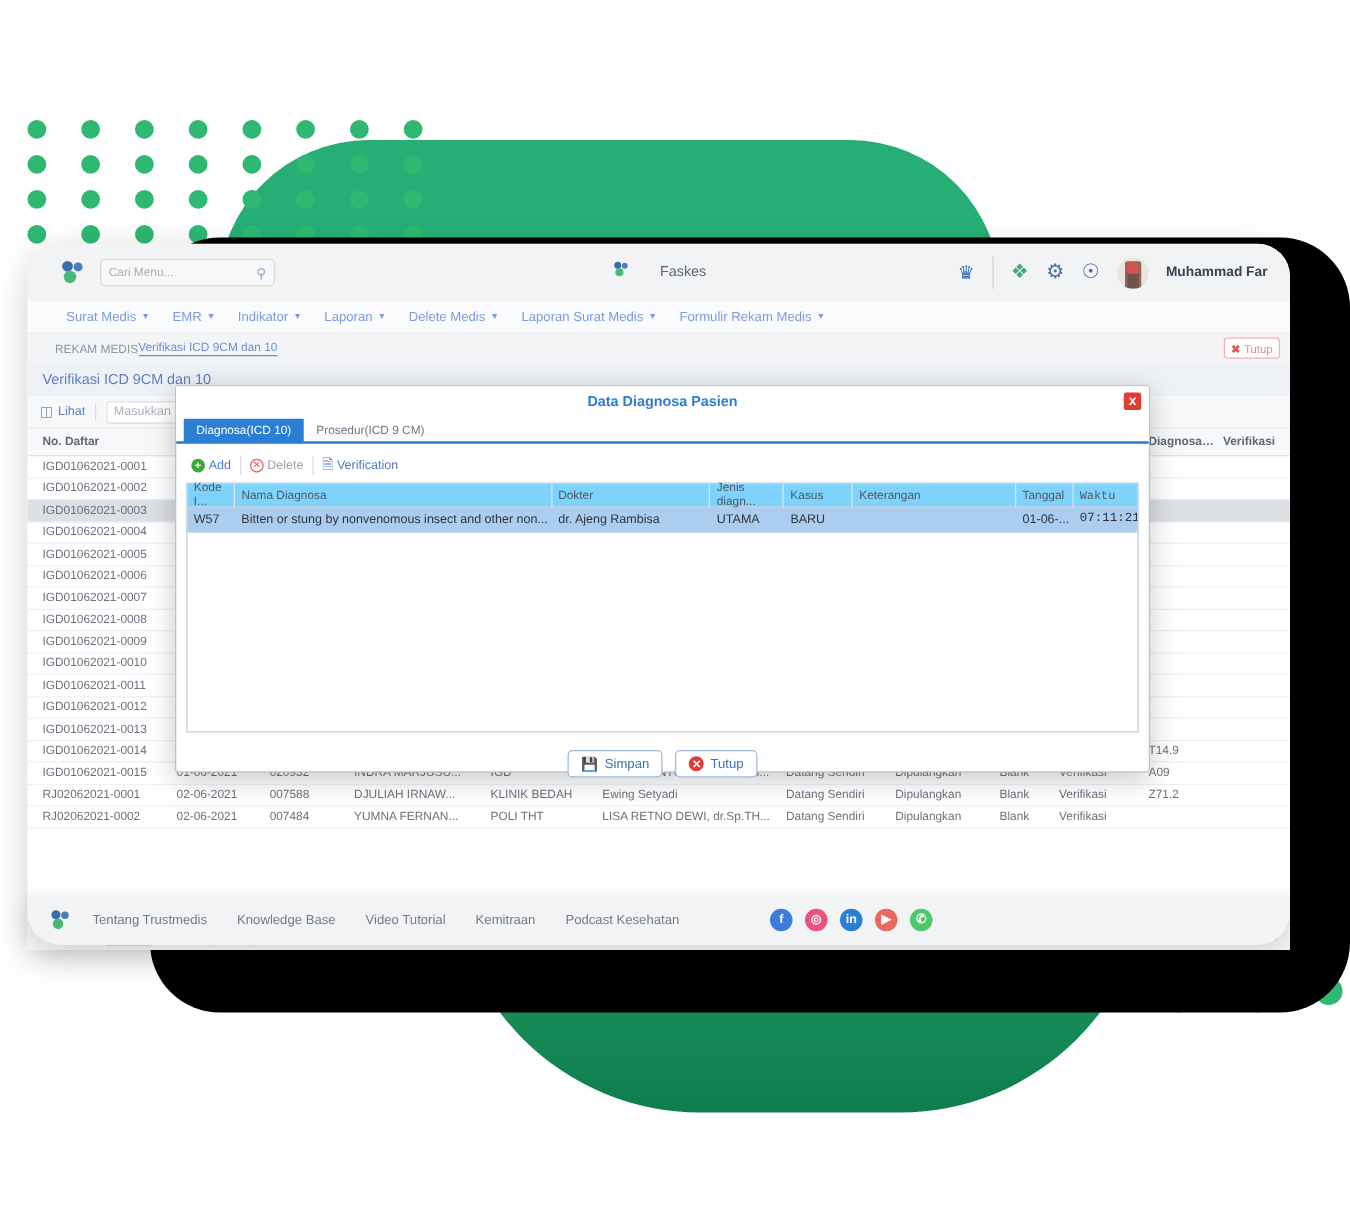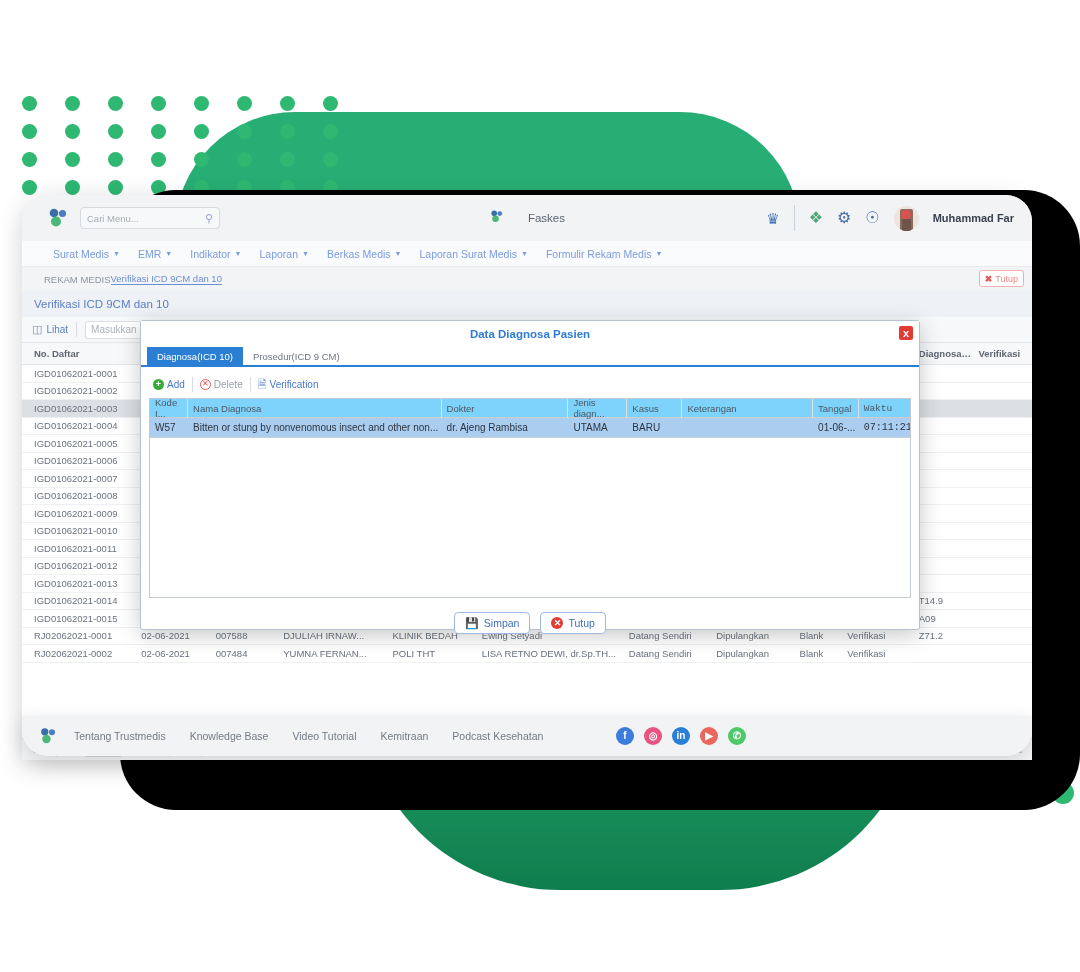--- a/index.html
+++ b/index.html
@@ -147,21 +147,21 @@
   .pg-ic { color:#9fb4d8; font-size:11px; }
   .pg-input {
     width:36px; height:15px; border:1px solid #d6d9de; background:#fff;
     font-size:9px; text-align:right; padding-right:3px; color:#5e6672;
     display:flex; align-items:center; justify-content:flex-end;
   }
   .pg-right { margin-left:auto; font-size:9.5px; color:#9aa2ad; white-space:nowrap; }
 
   
   #modal {
-    position:absolute; left:140px; top:320px; width:780px; height:310px;
+    position:absolute; left:140px; top:308px; width:780px; height:310px;
     background:#fff; border:1px solid #b9c2cf; border-radius:3px;
     box-shadow:0 5px 22px rgba(0,0,0,.22); z-index:40;
   }
   .modal-title {
     height:26px; display:flex; align-items:center; justify-content:center;
     font-size:11.5px; font-weight:bold; color:#2f7bd4; position:relative;
     background:#fff;
   }
   .modal-close {
     position:absolute; right:6px; top:5px; width:14px; height:14px;
@@ -362,21 +362,21 @@
       </div>
       <div class="menu-item">
         <span>Indikator</span>
         <span class="caret">▼</span>
       </div>
       <div class="menu-item">
         <span>Laporan</span>
         <span class="caret">▼</span>
       </div>
       <div class="menu-item">
-        <span>Berkas Medis</span>
+        <span>Delete Medis</span>
         <span class="caret">▼</span>
       </div>
       <div class="menu-item">
         <span>Laporan Surat Medis</span>
         <span class="caret">▼</span>
       </div>
       <div class="menu-item">
         <span>Formulir Rekam Medis</span>
         <span class="caret">▼</span>
       </div>

